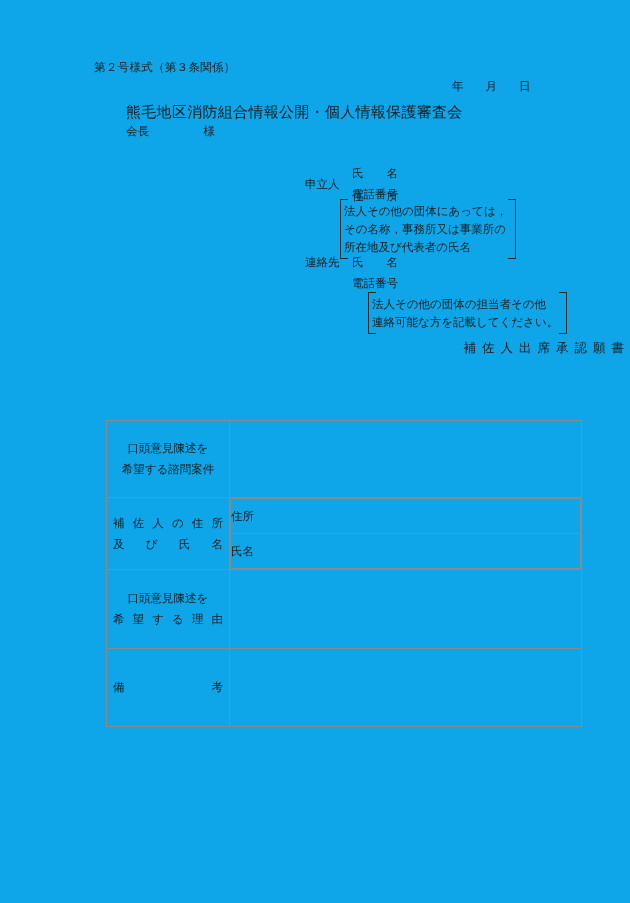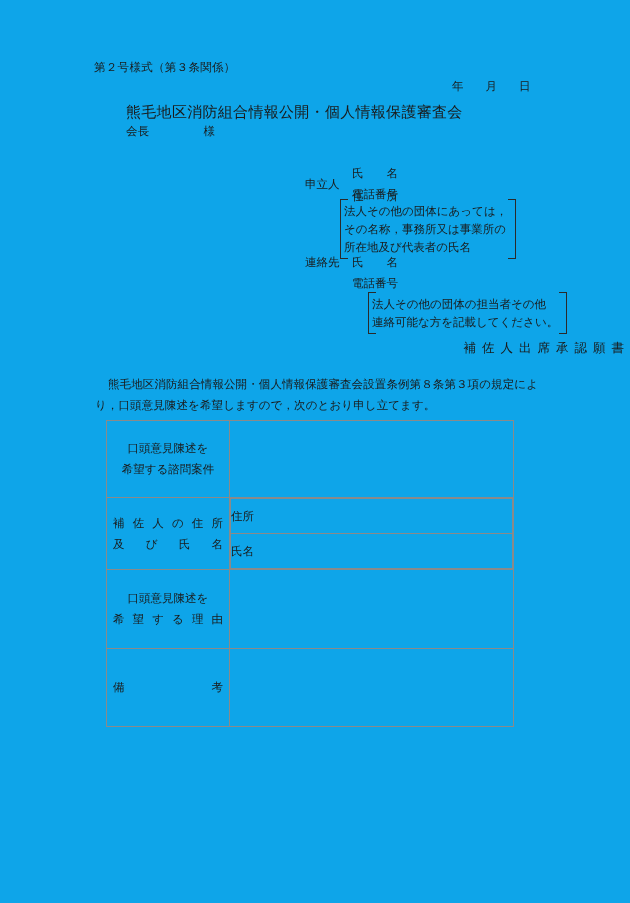--- a/index.html
+++ b/index.html
@@ -130,21 +130,21 @@
     line-height: 21px;
     text-indent: 13px;
     letter-spacing: 0.1px;
   }
 
   
   #form-table {
     position: absolute;
     left: 106px;
     top: 420px;
-    width: 408px;
+    width: 476px;
     border-collapse: collapse;
     table-layout: fixed;
   }
   #form-table td {
     border: 1px solid #8a8a8a;
     font-size: 11.5px;
     vertical-align: middle;
     padding: 0;
   }
   #form-table td.label {
@@ -218,21 +218,20 @@
   <div class="field-line" id="contact-name">氏　　名</div>
   <div class="field-line" id="contact-tel">電話番号</div>
 
   <div class="note-block" id="contact-note">
     <div>法人その他の団体の担当者その他</div>
     <div>連絡可能な方を記載してください。</div>
   </div>
 
   <div id="doc-title">補佐人出席承認願書</div>
 
-  <div id="body-paragraph">熊毛地区消防組合情報公開・個人情報保護審査会設置条例第８条第３項の規定により，口頭意見陳述を希望しますので，次のとおり申し立てます。</div>
 
   <table id="form-table">
     <tbody>
       <tr>
         <td class="label">
           <span class="ln">口頭意見陳述を</span>
           <span class="ln">希望する諮問案件</span>
         </td>
         <td class="value" style="height:66px;"></td>
       </tr>

